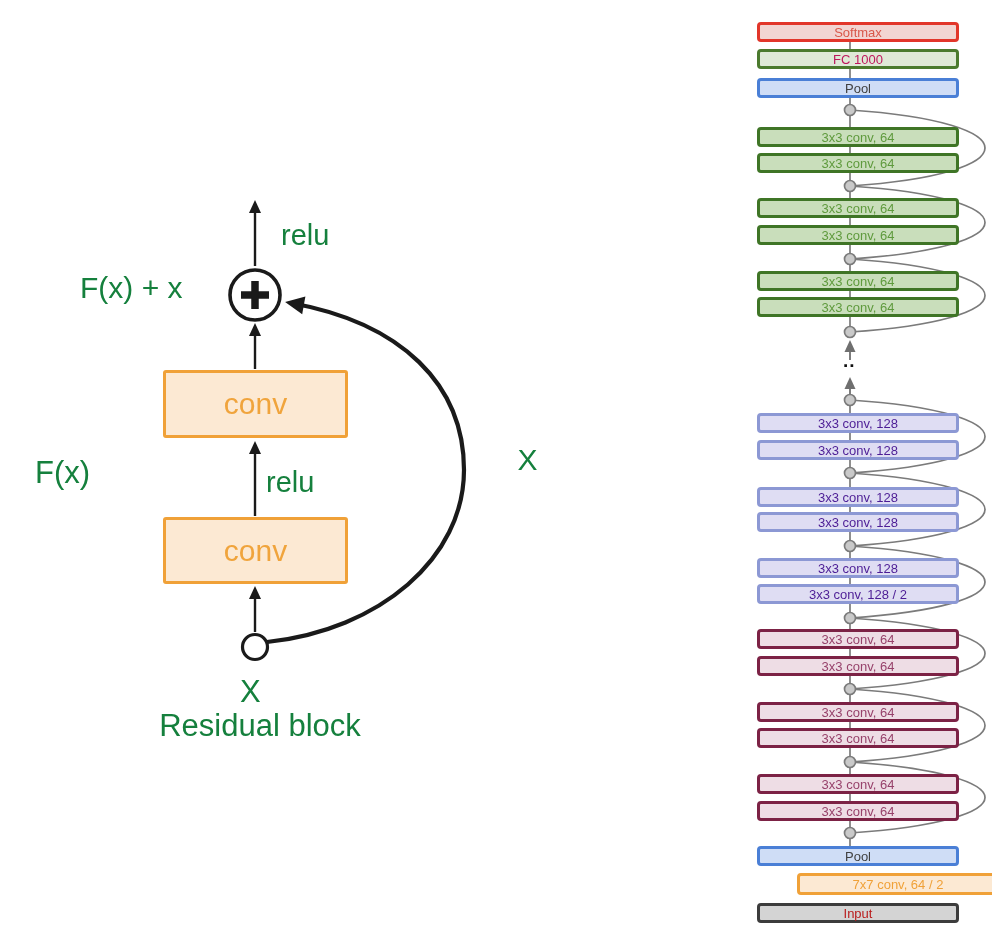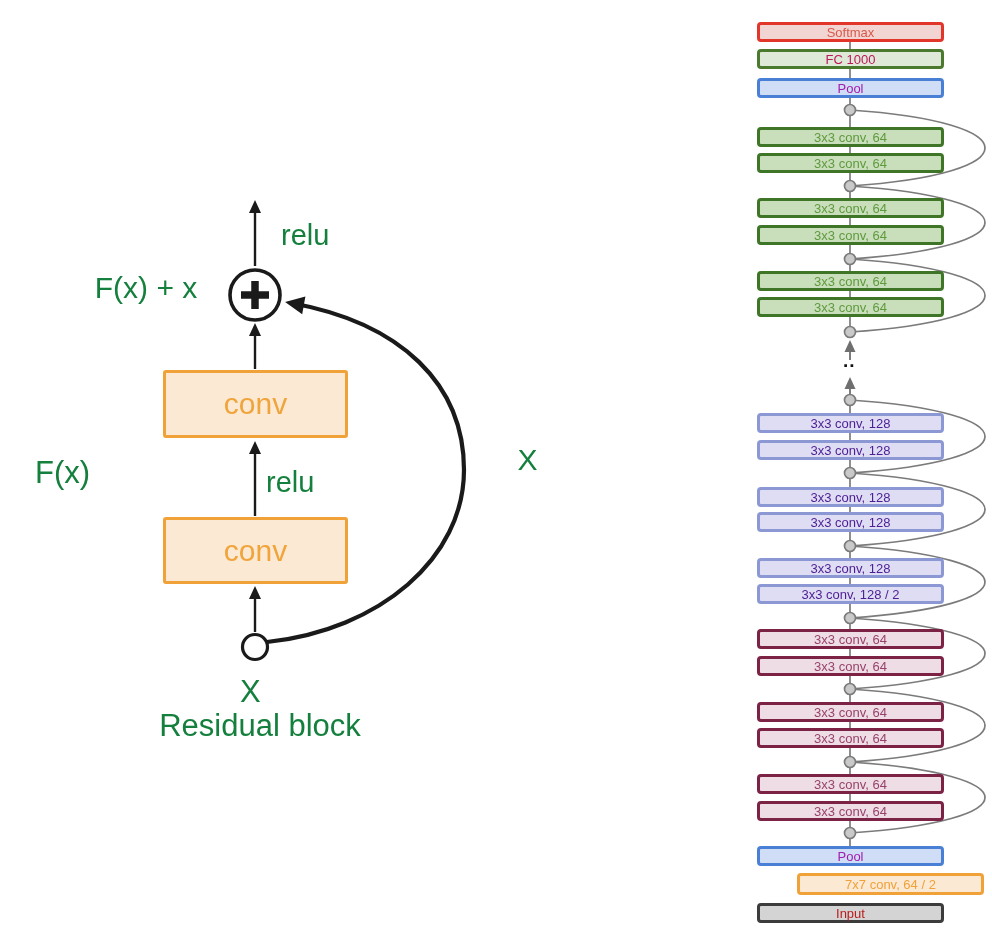--- a/index.html
+++ b/index.html
@@ -9,26 +9,26 @@
   svg.lines{position:absolute;left:0;top:0;pointer-events:none;}
 
   
   .lbl{position:absolute;color:#15803d;white-space:nowrap;}
   .convbox{position:absolute;left:163px;width:185px;height:68px;box-sizing:border-box;
            border:3.5px solid #f0a138;background:#fce9d3;border-radius:3px;
            display:flex;align-items:center;justify-content:center;
            color:#f0a43c;font-size:30px;}
 
   
-  .sbox{position:absolute;left:757px;width:187px;height:20px;box-sizing:border-box;
+  .sbox{position:absolute;left:757px;width:202px;height:20px;box-sizing:border-box;
         border:3px solid;border-radius:4px;display:flex;align-items:center;justify-content:center;
         font-size:13px;line-height:13px;}
   .softmax    {border-color:#e2362a;background:#f2d5d2;color:#d9584a;}
   .fc         {border-color:#4b7a2e;background:#dfe9d7;color:#be185d;}
-  .pool       {border-color:#4a7fd6;background:#cfddf6;color:#a21caf;}
+  .pool       {border-color:#4a7fd6;background:#cfddf6;color:#404040;}
   .conv-green {border-color:#3f7526;background:#c9debb;color:#5f9a3d;}
   .conv-purple{border-color:#8c98d4;background:#dfddf3;color:#4c1d95;}
   .conv-maroon{border-color:#7c2245;background:#eedde5;color:#97426b;}
   .conv-orange{border-color:#f0a138;background:#fce9d3;color:#f0a138;margin-left:40px;}
   .input      {border-color:#3c3c3c;background:#d4d4d4;color:#b91c1c;}
 
   .ellipsis{position:absolute;left:843px;top:351px;font-size:19px;font-weight:bold;
             color:#111;line-height:1;letter-spacing:1px;}
 </style>
 </head>
@@ -100,21 +100,21 @@
       <circle cx="850" cy="546" r="5.5"></circle>
       <circle cx="850" cy="618" r="5.5"></circle>
       <circle cx="850" cy="689" r="5.5"></circle>
       <circle cx="850" cy="762" r="5.5"></circle>
       <circle cx="850" cy="833" r="5.5"></circle>
     </g>
   </svg>
 
   <div class="lbl" style="left:281px;top:219px;font-size:29px;">relu</div>
 
-  <div class="lbl" style="left:80px;top:271px;width:132px;font-size:30px;text-align:center;">F(x) + x</div>
+  <div class="lbl" style="left:80px;top:271px;width:132px;font-size:30px;text-align:left;">F(x) + x</div>
 
   <div class="convbox" style="top:370px;">
     <span>conv</span>
   </div>
 
   <div class="lbl" style="left:35px;top:455px;font-size:31px;">F(x)</div>
 
   <div class="lbl" style="left:266px;top:466px;font-size:29px;">relu</div>
 
   <div class="convbox" style="top:517px;height:67px;">

